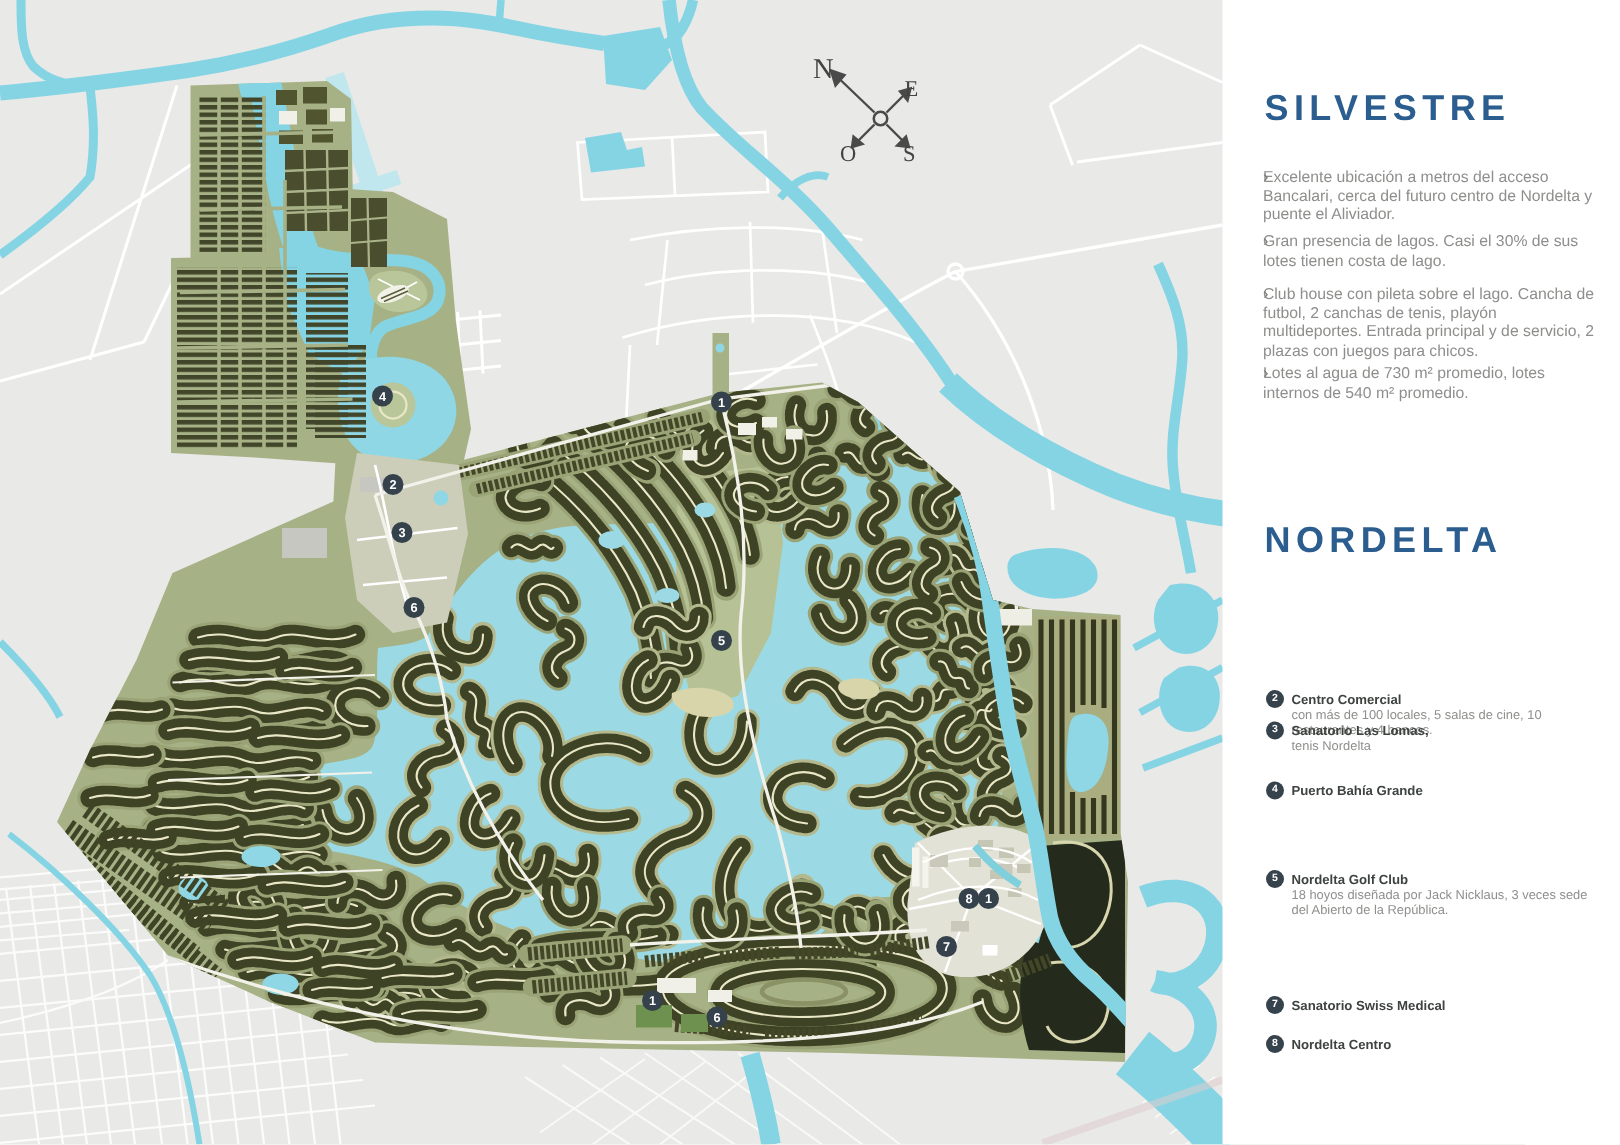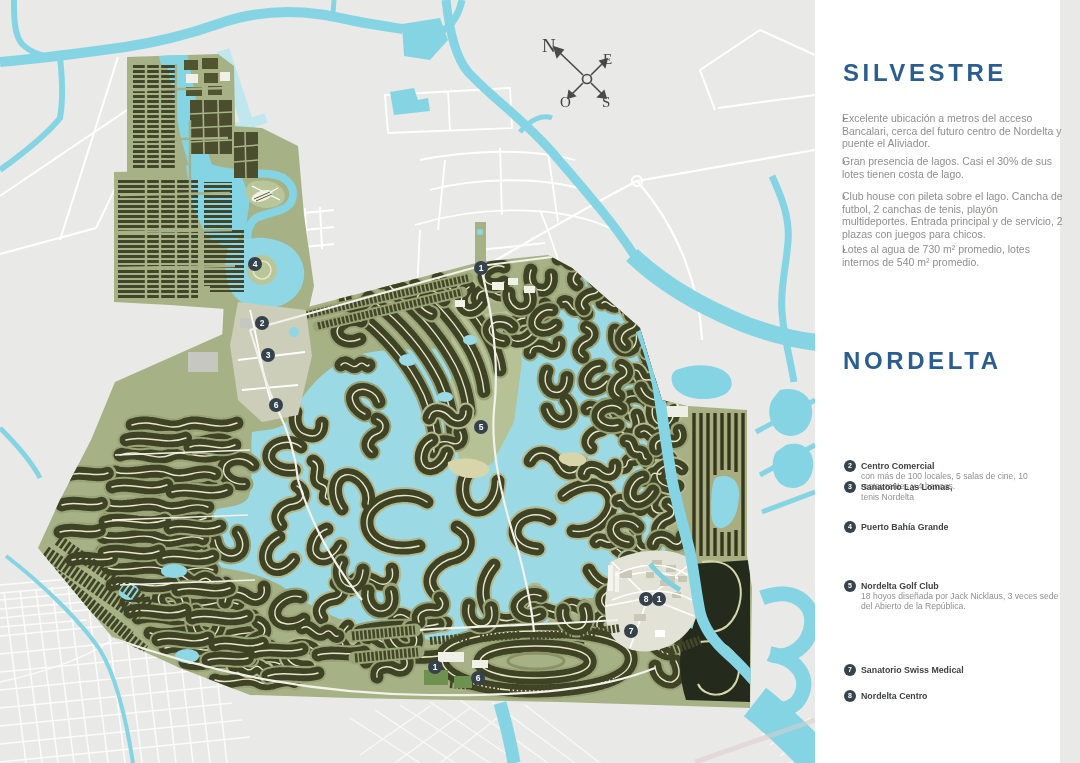--- a/index.html
+++ b/index.html
@@ -6,21 +6,21 @@
   #page{position:relative;width:1080px;height:763px;background:#e9e9e7;overflow:hidden;
         font-family:"Liberation Sans", sans-serif;}
   #map{position:absolute;left:0;top:0;}
   .wg{stroke:#9aa376;stroke-width:17;fill:none;stroke-linecap:round;}
   .wgl{stroke:#b3b88d;stroke-width:17;fill:none;stroke-linecap:round;}
   .wb{stroke:#3f4326;stroke-width:13;fill:none;stroke-linecap:round;stroke-dasharray:2.8 1.3;}
   .wc{stroke:#e9e7c6;stroke-width:1.4;fill:none;stroke-linecap:round;}
   .road{stroke:#f2f2ea;fill:none;}
   .bgroad{stroke:#ffffff;fill:none;}
   .wat{fill:none;stroke:#85d4e4;}
-  #sidebar{position:absolute;left:815px;top:0;width:245px;height:763px;background:#ffffff;}
+  #sidebar{position:absolute;left:815px;top:0;width:265px;height:763px;background:#ffffff;}
   .h1{position:absolute;left:28px;color:#2b5e8f;font-weight:bold;font-size:24px;letter-spacing:3.6px;}
   .bullet{position:absolute;left:27px;width:222px;color:#8e8e8c;font-size:10.5px;line-height:12.7px;}
   .bullet .bchar{position:absolute;left:0;top:0;color:#7a7a78;font-size:11px;}
   .bullet .btxt{display:block;}
   .item{position:absolute;left:29px;width:218px;font-size:8.6px;line-height:10.2px;color:#8f8f8d;}
   .item .num{position:absolute;left:0;top:-1px;width:12px;height:12px;border-radius:50%;
      background:#37434c;color:#fff;font-size:7px;font-weight:bold;text-align:center;line-height:12px;}
   .item .ttl{display:block;margin-left:17px;font-weight:bold;color:#3e4340;font-size:8.8px;}
   .item .bd{display:block;margin-left:17px;}
 </style>

